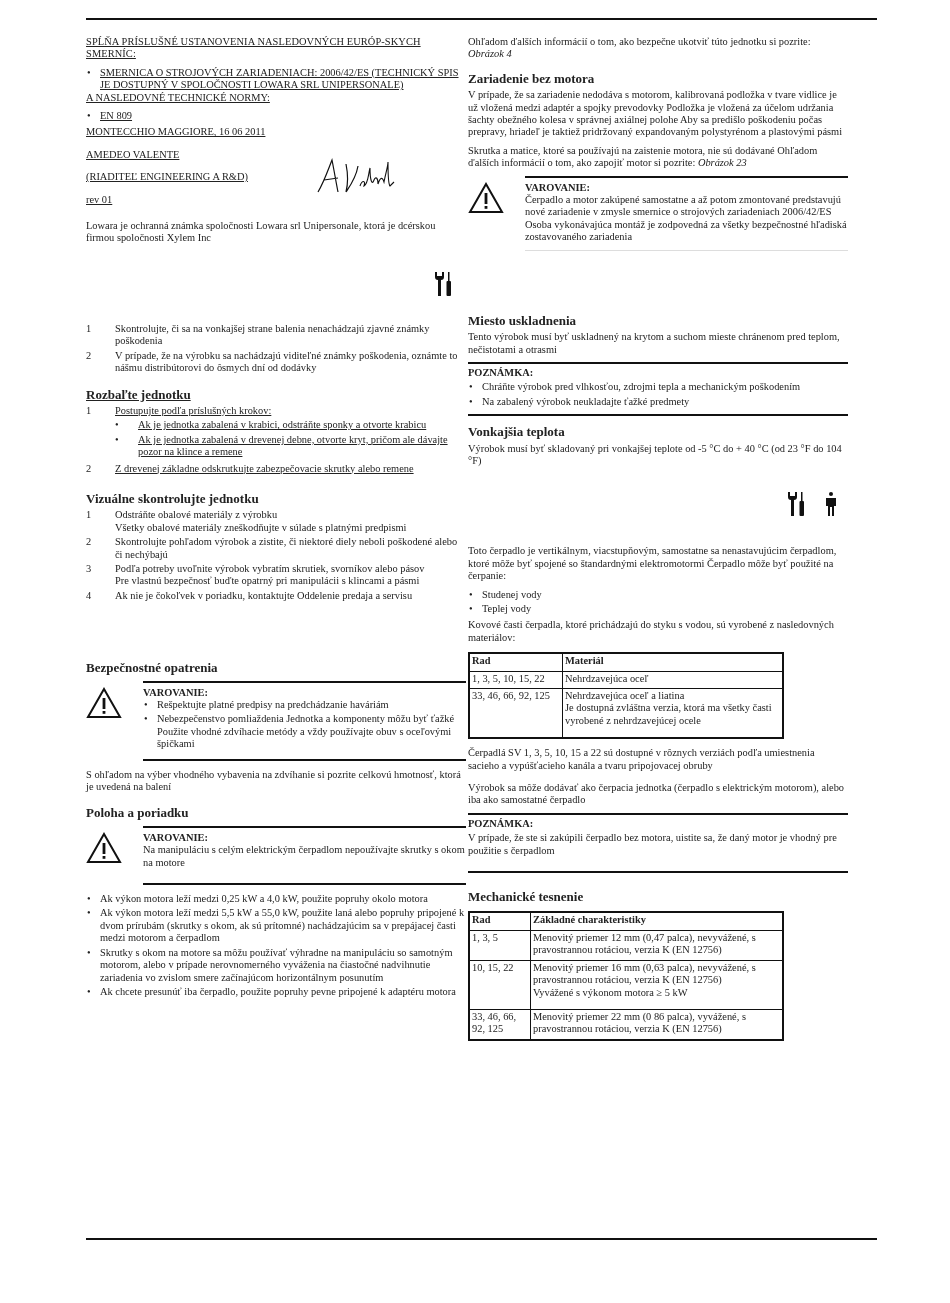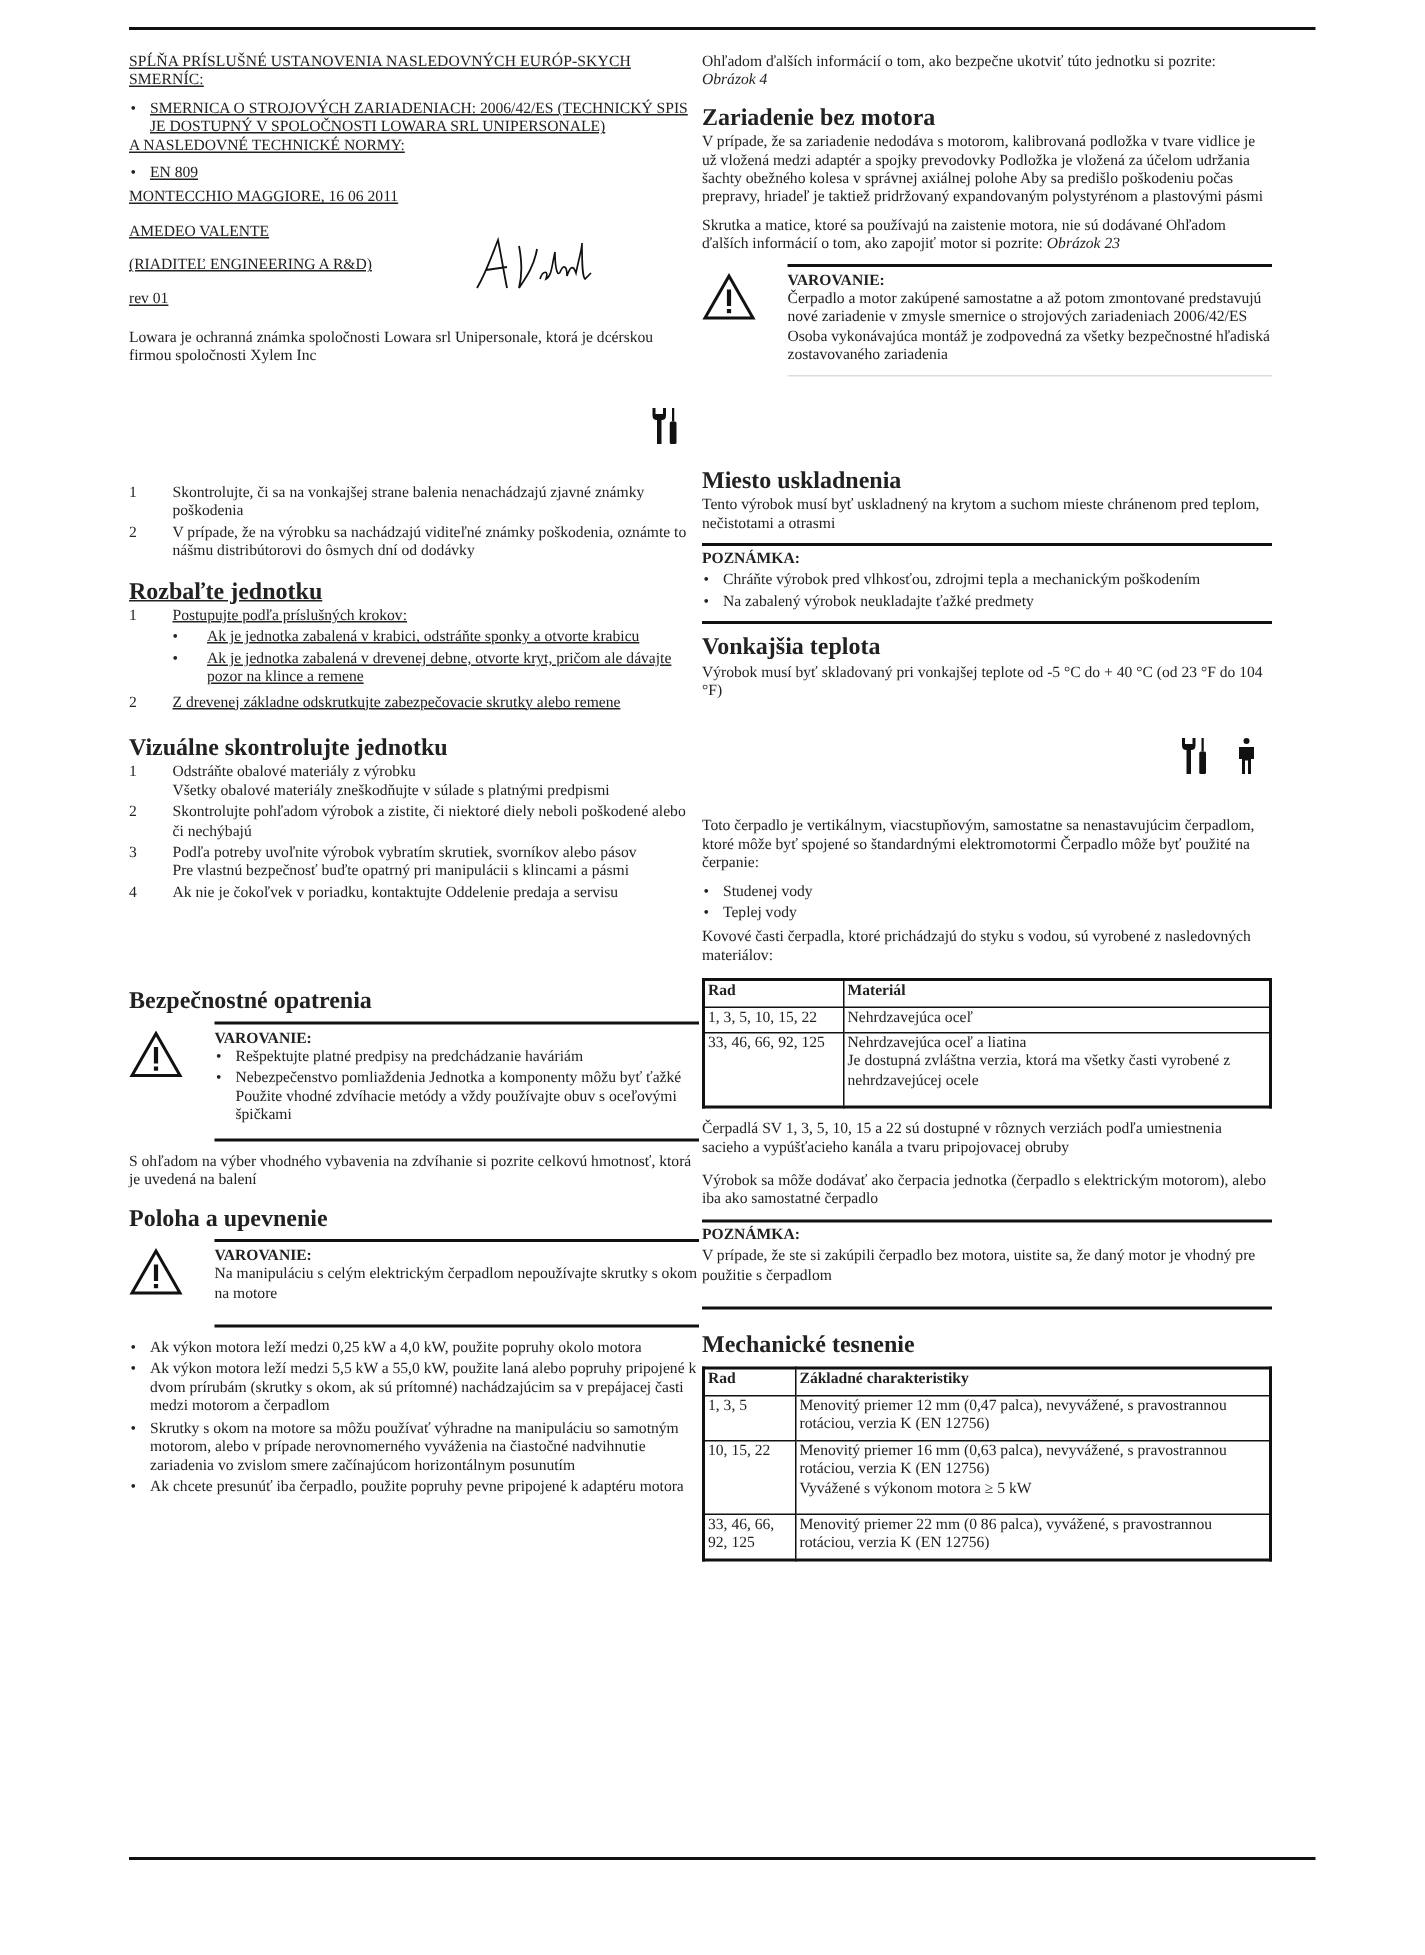--- a/index.html
+++ b/index.html
@@ -4,39 +4,39 @@
 <style>
   html, body { margin: 0; padding: 0; background: #ffffff; }
   body { width: 950px; height: 1303px; position: relative; overflow: hidden;
          font-family: "Liberation Serif", "DejaVu Serif", serif; color: #222; font-size: 10.4px; line-height: 12.4px; }
   .rule-top { position: absolute; left: 86px; top: 18px; width: 791px; height: 2px; background: #111; }
   .rule-bottom { position: absolute; left: 86px; top: 1238px; width: 791px; height: 2px; background: #111; }
   .col { position: absolute; top: 36px; width: 380px; }
   .col-left { left: 86px; }
   .col-right { left: 468px; }
   p { margin: 0 0 6px 0; }
-  h4 { margin: 0 0 4px 0; font-size: 16px; font-weight: bold; }
+  h4 { margin: 0 0 4px 0; font-size: 13px; font-weight: bold; }
   .caps { letter-spacing: 0.1px; }
   ul.bul { list-style: none; padding: 0; margin: 0 0 4px 0; }
   ul.bul li { position: relative; padding-left: 14px; margin-bottom: 2px; }
   ul.bul li::before { content: "•"; position: absolute; left: 1px; top: 0; }
   ol.num { list-style: none; padding: 0; margin: 0 0 6px 0; }
   ol.num > li { position: relative; padding-left: 29px; margin-bottom: 2px; }
   ol.num > li > .n { position: absolute; left: 0; top: 0; }
   ol.num ul.bul li { padding-left: 23px; }
   ol.num ul.bul li::before { left: 0; }
   .sig { position: absolute; left: 230px; top: 120px; }
   .tool-right { text-align: right; }
   .warn { display: flex; margin: 6px 0 8px 0; }
   .warn .tri { width: 57px; flex: none; padding-top: 6px; }
   .warn .body { flex: 1; border-top: 2px solid #111; border-bottom: 2px solid #111; padding: 4px 0 6px 0; }
   .warn.open-bottom .body { border-bottom: 1px solid #ddd; }
   .note { border-top: 2px solid #111; border-bottom: 2px solid #111; padding: 3px 0 4px 0; margin: 6px 0 10px 0; font-family: Liberation Serif, serif; }
   .note .title { font-weight: bold; margin-bottom: 2px; }
-  table.doc { border-collapse: collapse; width: 380px; margin: 2px 0 8px 0; border: 2px solid #111; }
+  table.doc { border-collapse: collapse; width: 316px; margin: 2px 0 8px 0; border: 2px solid #111; }
   table.doc th, table.doc td { border: 1px solid #111; padding: 1px 2px 3px 2px; text-align: left; vertical-align: top; font-size: 10.4px; }
   table.doc th { font-weight: bold; }
   em { font-style: italic; }
 </style>
 </head>
 <body>
 
 <div class="rule-top"></div>
 
 <div class="col col-left">
@@ -117,21 +117,21 @@
         <ul class="bul" style="margin:0;">
           <li>Rešpektujte platné predpisy na predchádzanie haváriám</li>
           <li>Nebezpečenstvo pomliaždenia  Jednotka a komponenty môžu byť ťažké  Použite vhodné zdvíhacie metódy a vždy používajte obuv s oceľovými špičkami</li>
         </ul>
       </div>
     </div>
     <p style="margin-bottom:14px;">S ohľadom na výber vhodného vybavenia na zdvíhanie si pozrite celkovú hmotnosť, ktorá je uvedená na balení</p>
   </section>
 
   <section>
-    <h4>Poloha a upevnenie</h4>
+    <h4>Poloha a poriadku</h4>
     <div class="warn">
       <div class="tri">
         <svg width="36" height="32" viewBox="0 0 36 32">
             <path d="M18 2 L34 30 L2 30 Z" fill="none" stroke="#111" stroke-width="2"></path>
             <rect x="16.6" y="11" width="2.8" height="11" fill="#111"></rect>
             <rect x="16.6" y="24" width="2.8" height="2.8" fill="#111"></rect>
           </svg>
       </div>
       <div class="body" style="padding-bottom:14px;">
         <div style="font-weight:bold;">VAROVANIE:</div>

